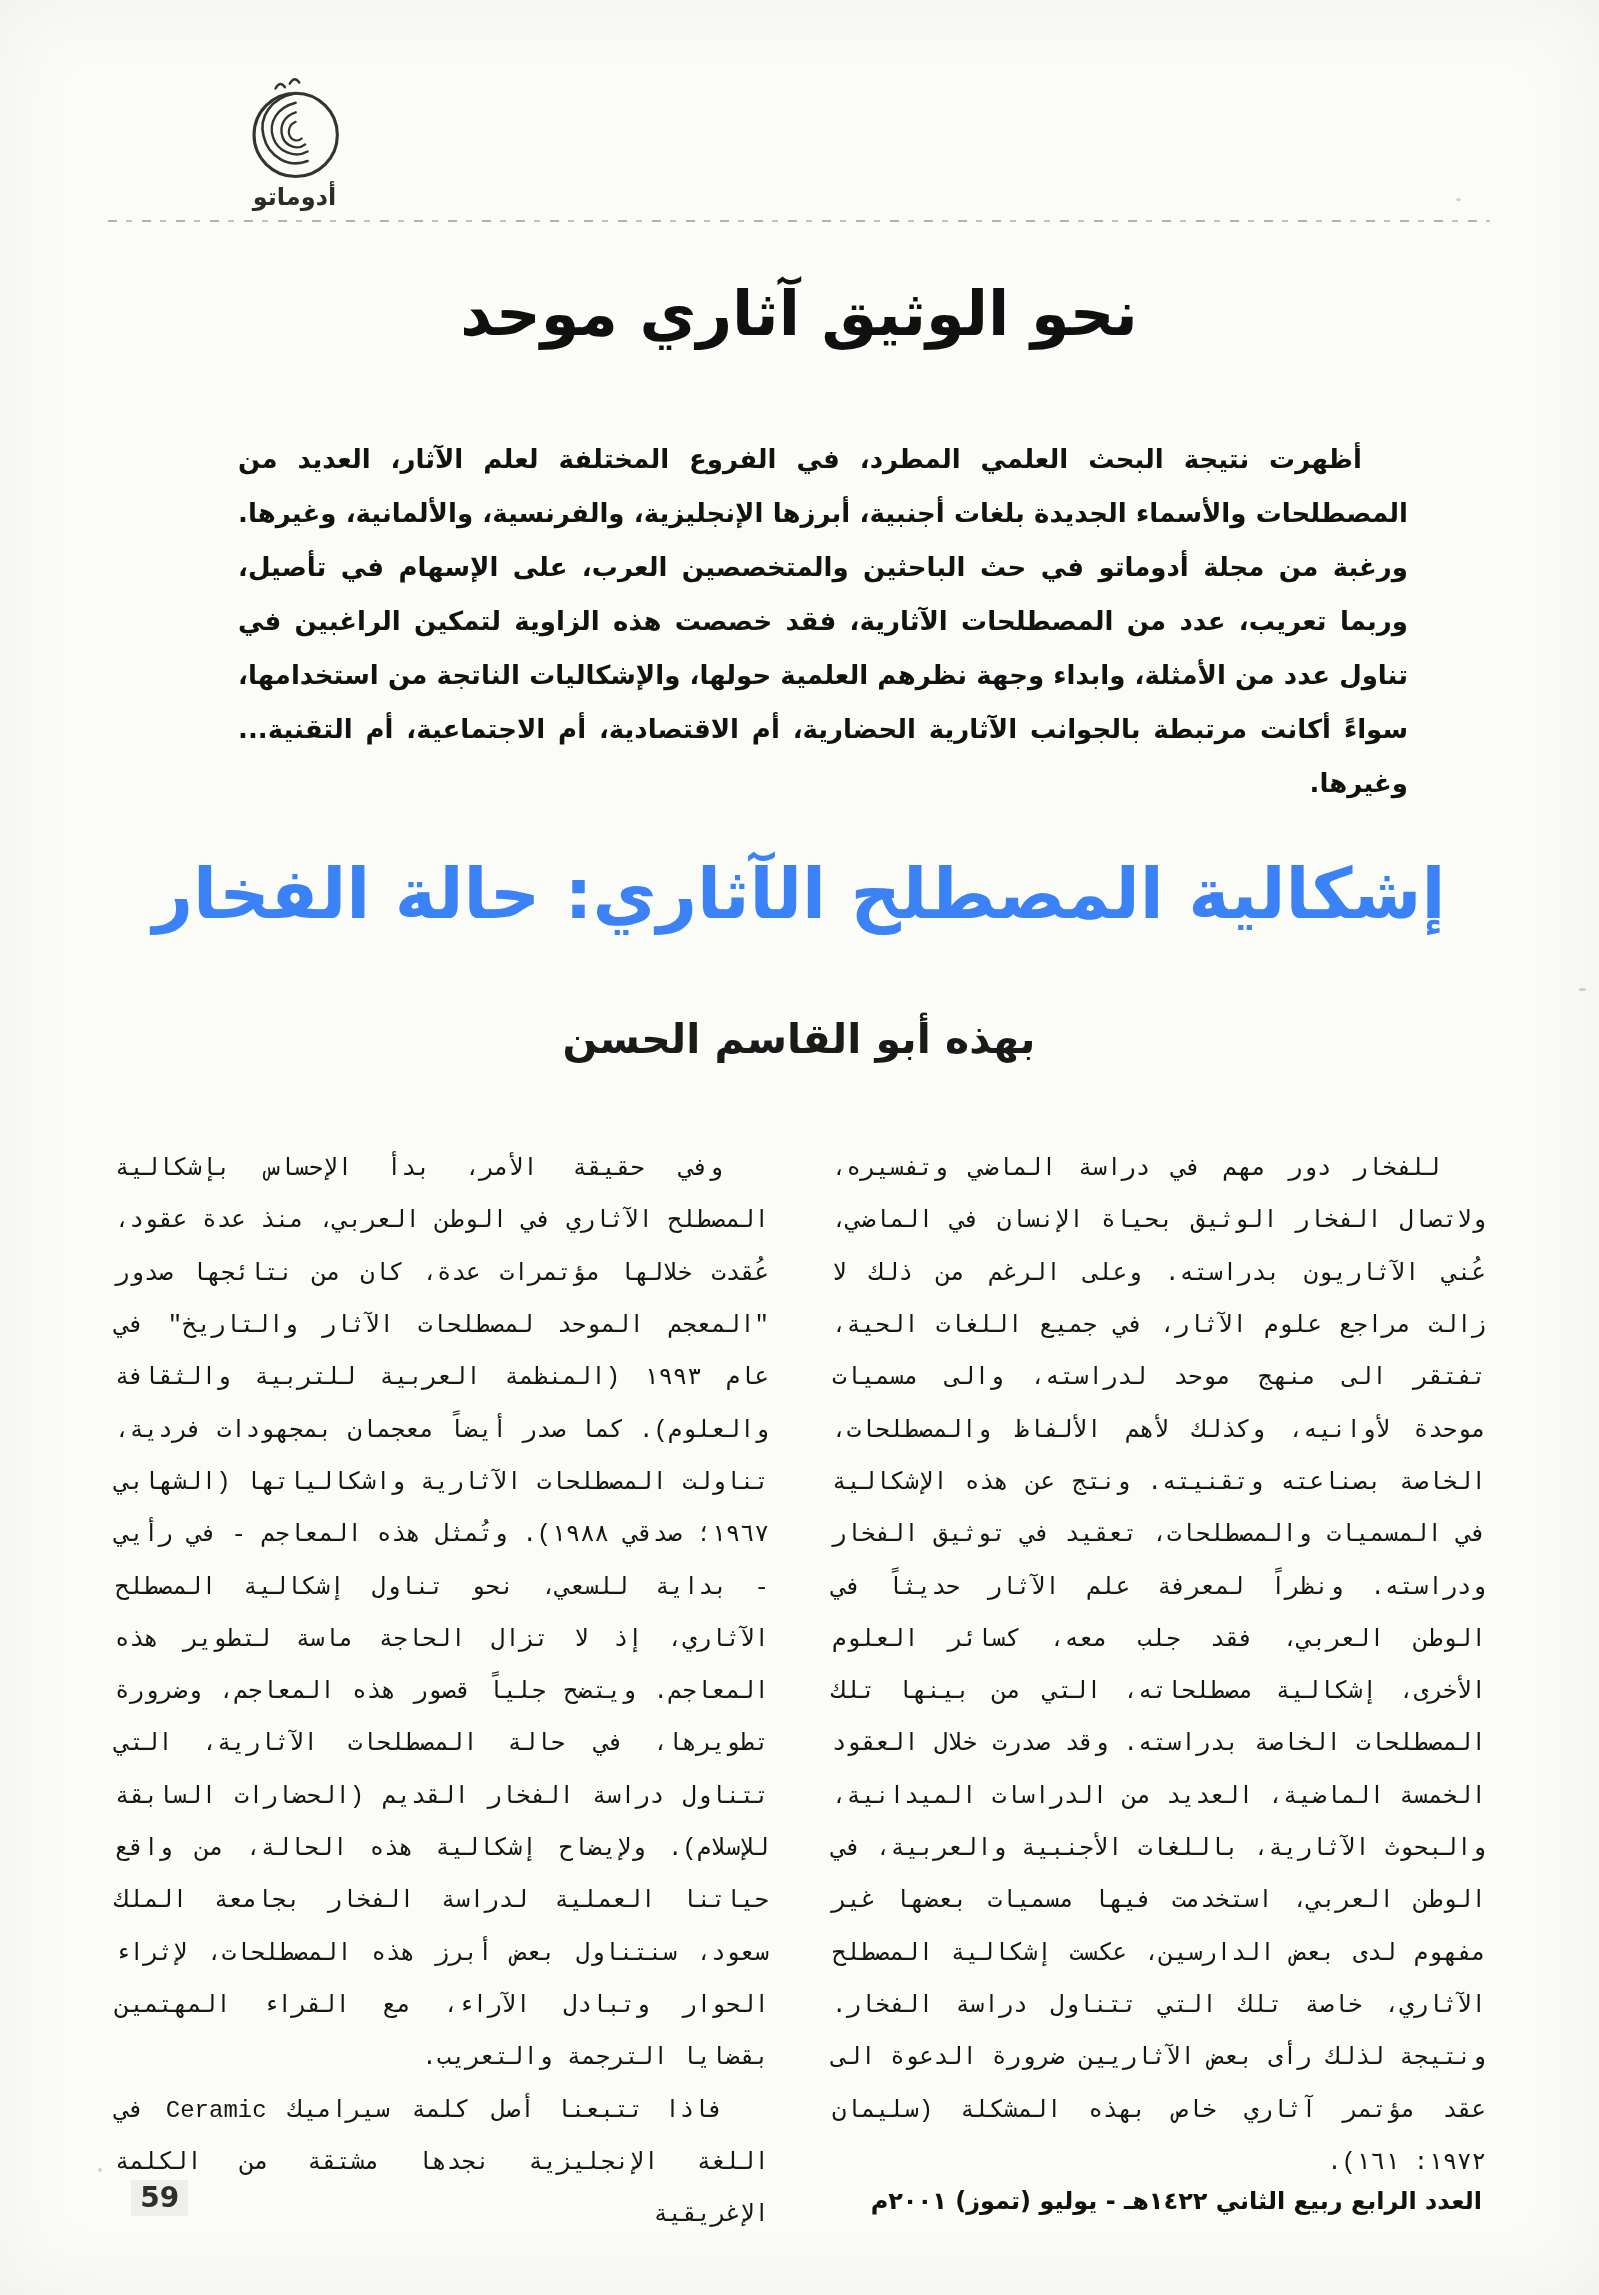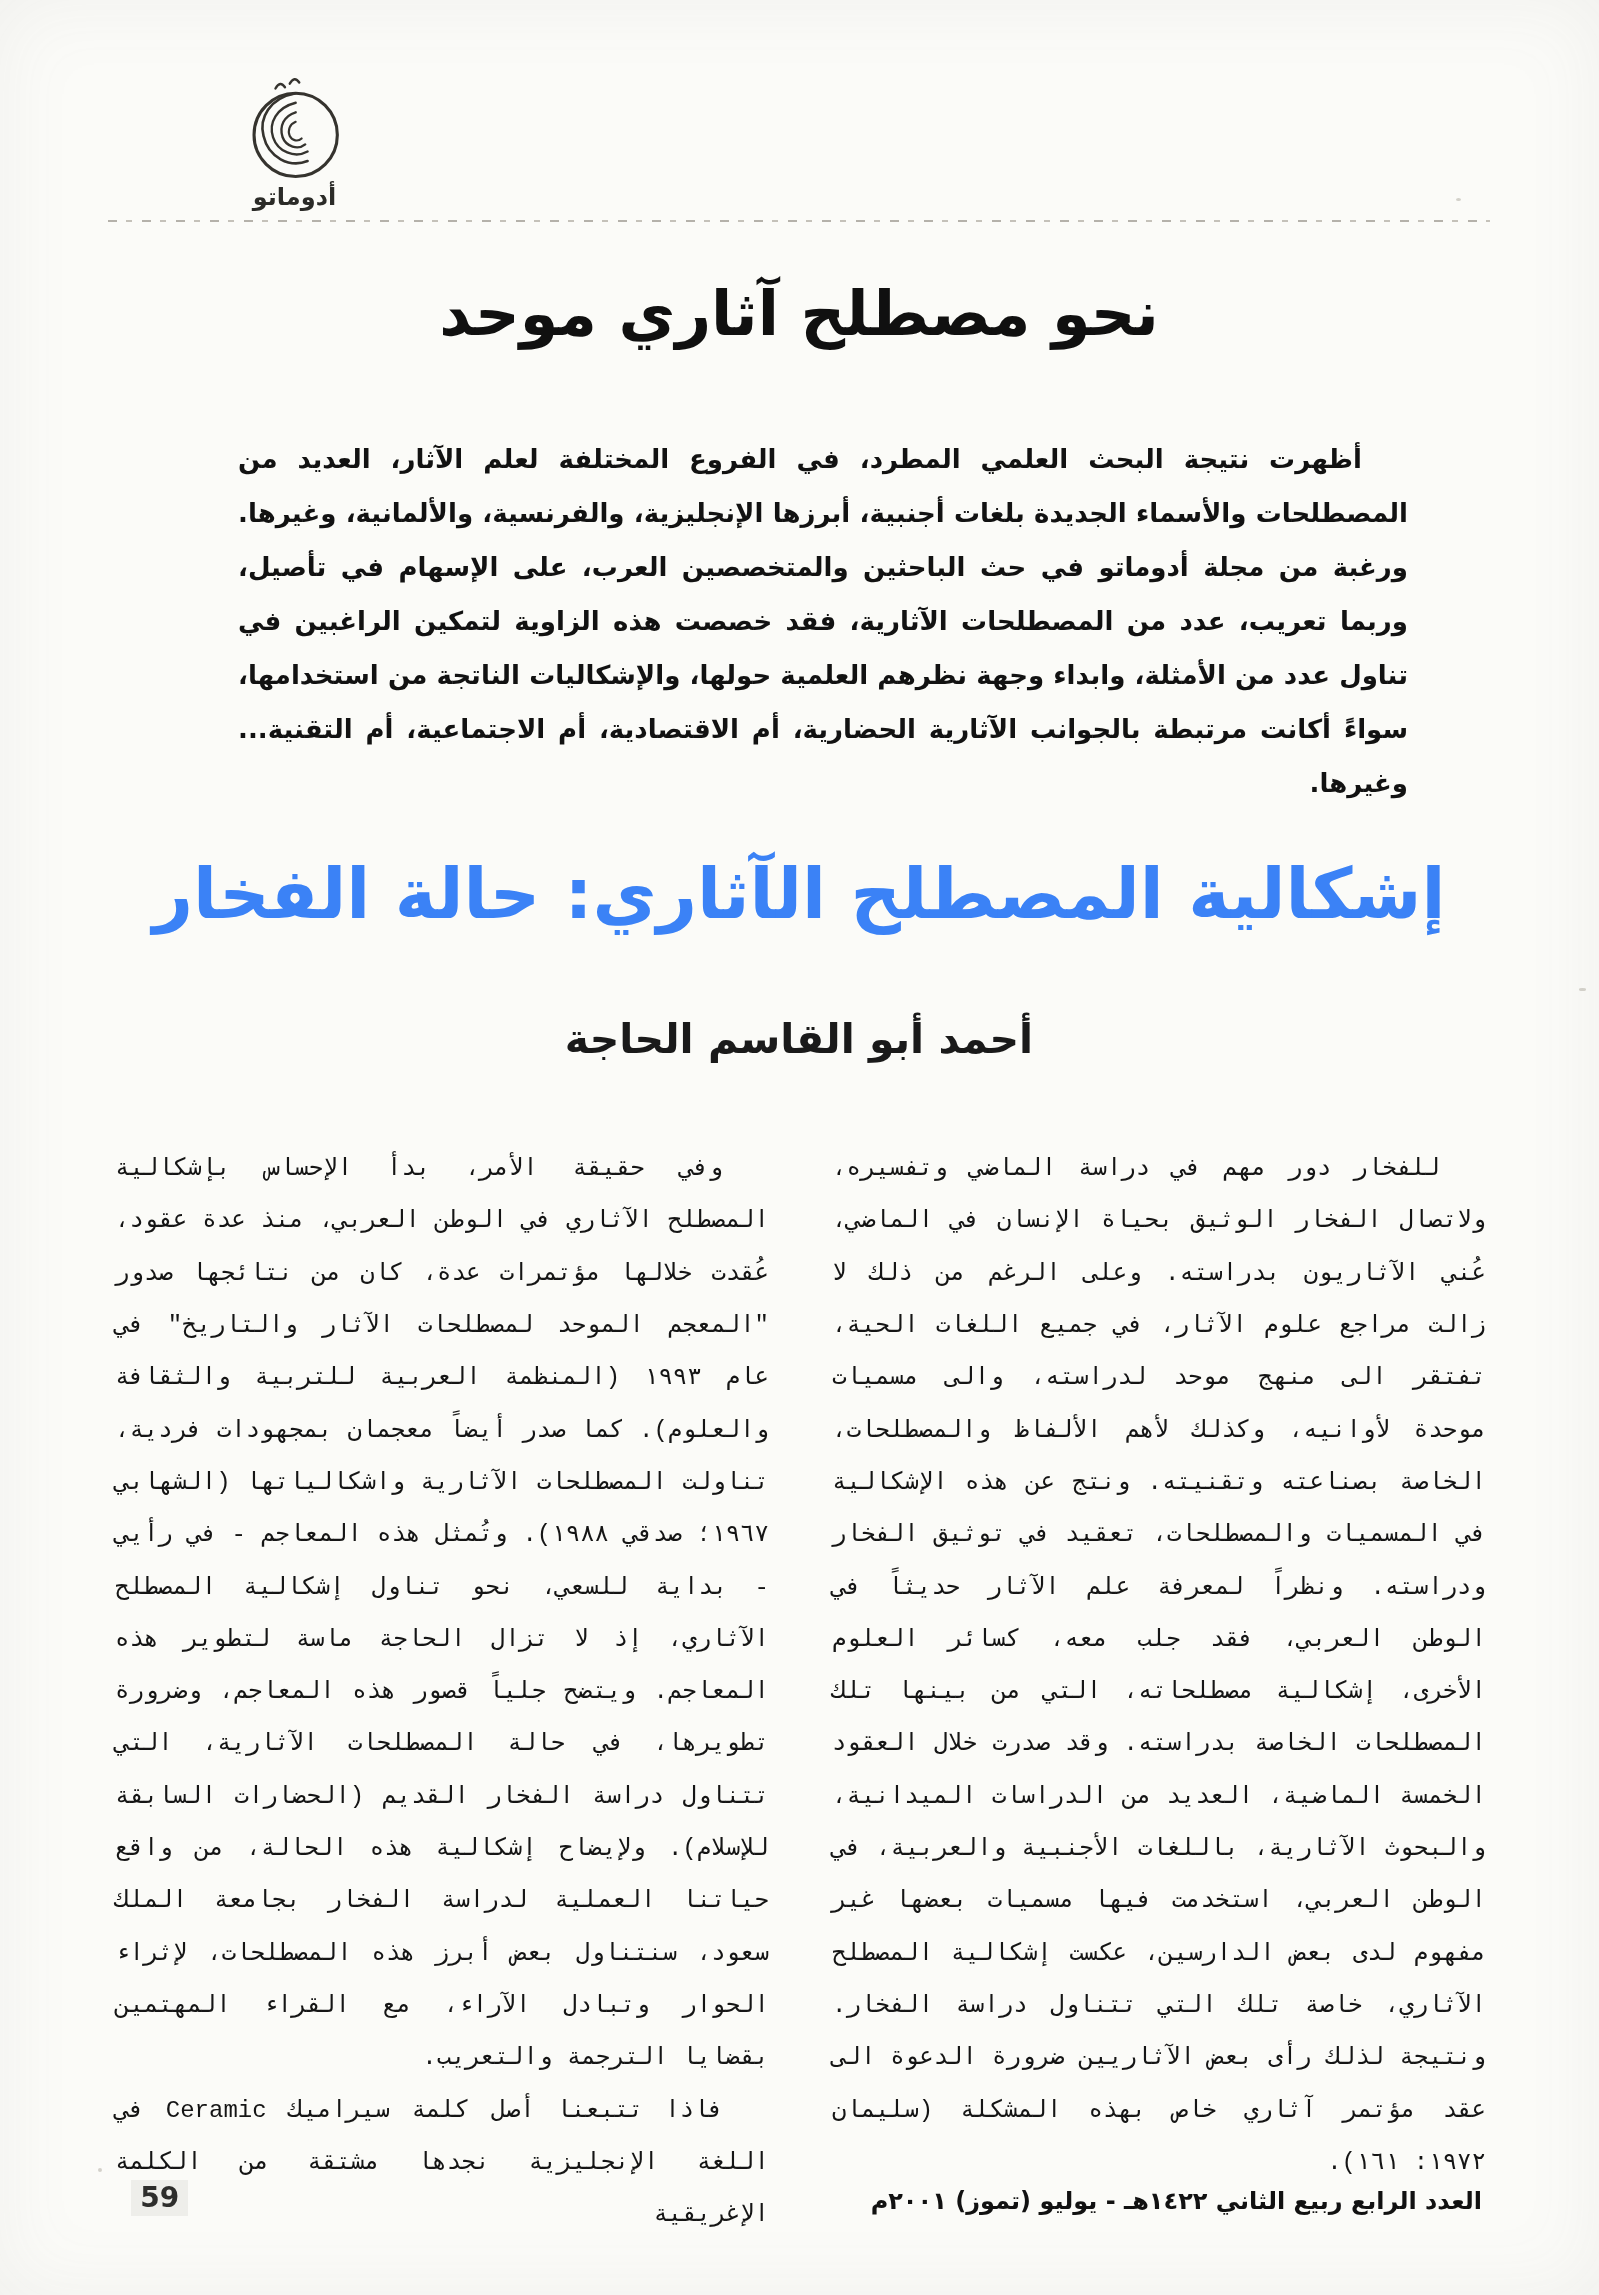--- a/index.html
+++ b/index.html
@@ -152,26 +152,26 @@
       </svg>
     </span>
     <div class="logo-text">أدوماتو</div>
   </div>
 
   <div class="dotted-rule"></div>
   <div class="speck s1"></div>
   <div class="speck s2"></div>
   <div class="speck s3"></div>
 
-  <h1 class="section-title">نحو مصطلح آثاري موحد</h1>
+  <h1 class="section-title">نحو الوثيق آثاري موحد</h1>
 
   <p class="intro">أظهرت نتيجة البحث العلمي المطرد، في الفروع المختلفة لعلم الآثار، العديد من المصطلحات والأسماء الجديدة بلغات أجنبية، أبرزها الإنجليزية، والفرنسية، والألمانية، وغيرها. ورغبة من مجلة أدوماتو في حث الباحثين والمتخصصين العرب، على الإسهام في تأصيل، وربما تعريب، عدد من المصطلحات الآثارية، فقد خصصت هذه الزاوية لتمكين الراغبين في تناول عدد من الأمثلة، وابداء وجهة نظرهم العلمية حولها، والإشكاليات الناتجة من استخدامها، سواءً أكانت مرتبطة بالجوانب الآثارية الحضارية، أم الاقتصادية، أم الاجتماعية، أم التقنية... وغيرها.</p>
 
   <h2 class="article-title">إشكالية المصطلح الآثاري: حالة الفخار</h2>
-  <div class="author">أحمد أبو القاسم الحاجة</div>
+  <div class="author">بهذه أبو القاسم الحسن</div>
 
   <div class="columns">
     <div class="col">
       <p>للفخار دور مهم في دراسة الماضي وتفسيره، ولاتصال الفخار الوثيق بحياة الإنسان في الماضي، عُني الآثاريون بدراسته. وعلى الرغم من ذلك لا زالت مراجع علوم الآثار، في جميع اللغات الحية، تفتقر الى منهج موحد لدراسته، والى مسميات موحدة لأوانيه، وكذلك لأهم الألفاظ والمصطلحات، الخاصة بصناعته وتقنيته. ونتج عن هذه الإشكالية في المسميات والمصطلحات، تعقيد في توثيق الفخار ودراسته. ونظراً لمعرفة علم الآثار حديثاً في الوطن العربي، فقد جلب معه، كسائر العلوم الأخرى، إشكالية مصطلحاته، التي من بينها تلك المصطلحات الخاصة بدراسته. وقد صدرت خلال العقود الخمسة الماضية، العديد من الدراسات الميدانية، والبحوث الآثارية، باللغات الأجنبية والعربية، في الوطن العربي، استخدمت فيها مسميات بعضها غير مفهوم لدى بعض الدارسين، عكست إشكالية المصطلح الآثاري، خاصة تلك التي تتناول دراسة الفخار. ونتيجة لذلك رأى بعض الآثاريين ضرورة الدعوة الى عقد مؤتمر آثاري خاص بهذه المشكلة (سليمان ١٩٧٢: ١٦١).</p>
     </div>
     <div class="col">
       <p>وفي حقيقة الأمر، بدأ الإحساس بإشكالية المصطلح الآثاري في الوطن العربي، منذ عدة عقود، عُقدت خلالها مؤتمرات عدة، كان من نتائجها صدور "المعجم الموحد لمصطلحات الآثار والتاريخ" في عام ١٩٩٣ (المنظمة العربية للتربية والثقافة والعلوم). كما صدر أيضاً معجمان بمجهودات فردية، تناولت المصطلحات الآثارية واشكالياتها (الشهابي ١٩٦٧؛ صدقي ١٩٨٨). وتُمثل هذه المعاجم - في رأيي - بداية للسعي، نحو تناول إشكالية المصطلح الآثاري، إذ لا تزال الحاجة ماسة لتطوير هذه المعاجم. ويتضح جلياً قصور هذه المعاجم، وضرورة تطويرها، في حالة المصطلحات الآثارية، التي تتناول دراسة الفخار القديم (الحضارات السابقة للإسلام). ولإيضاح إشكالية هذه الحالة، من واقع حياتنا العملية لدراسة الفخار بجامعة الملك سعود، سنتناول بعض أبرز هذه المصطلحات، لإثراء الحوار وتبادل الآراء، مع القراء المهتمين بقضايا الترجمة والتعريب.</p>
       <p>فاذا تتبعنا أصل كلمة سيراميك Ceramic في اللغة الإنجليزية نجدها مشتقة من الكلمة الإغريقية</p>
     </div>
   </div>

